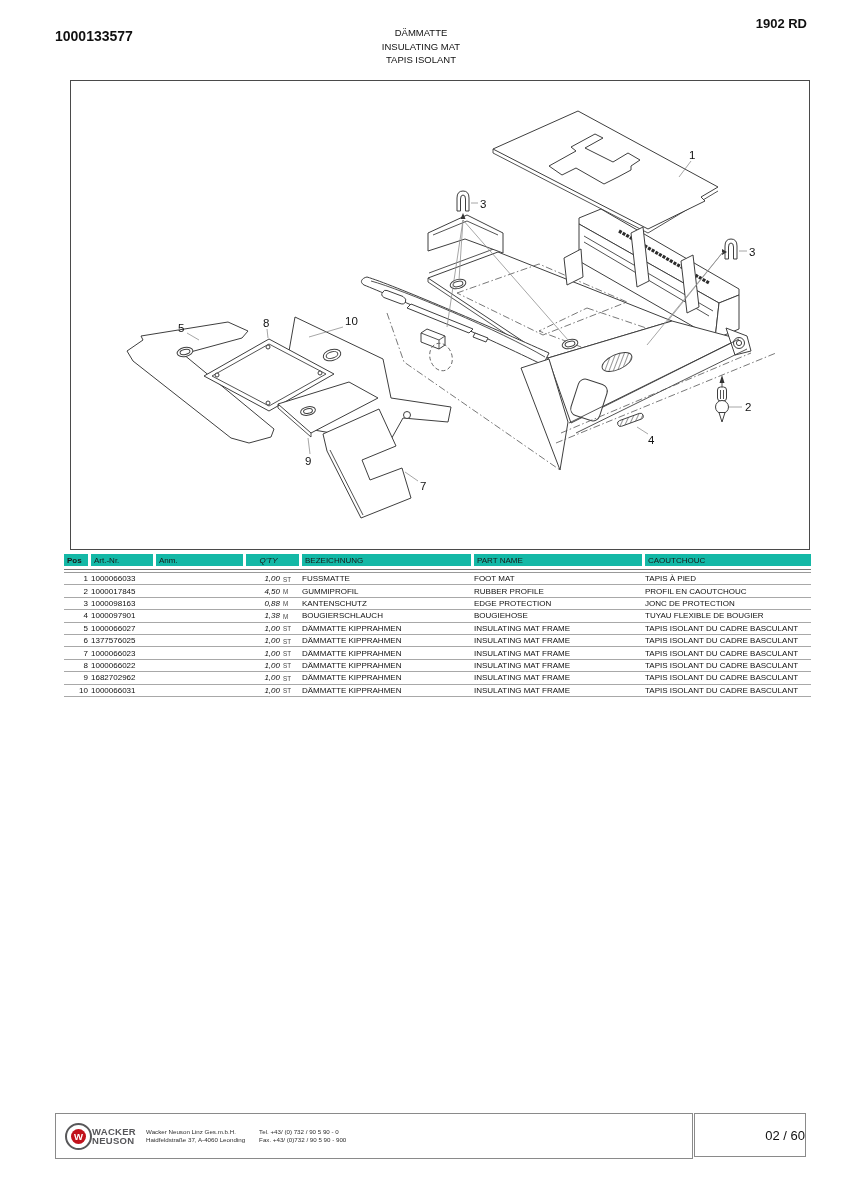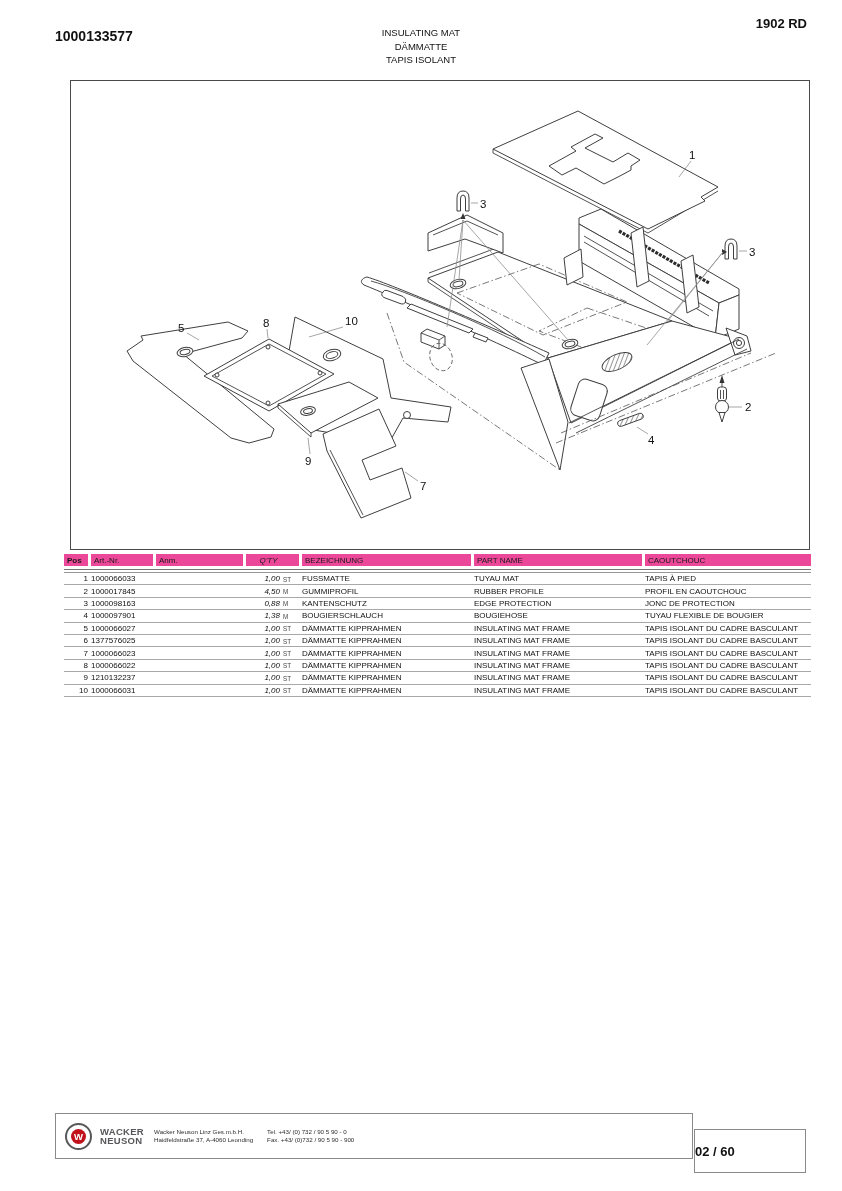--- a/index.html
+++ b/index.html
@@ -16,50 +16,50 @@
   .ln2{fill:none;stroke:#3f3f3f;stroke-width:0.9;stroke-linejoin:round;}
   .dashdot{fill:none;stroke:#555;stroke-width:0.8;stroke-dasharray:7 2.5 1.5 2.5;}
   .dashed{fill:none;stroke:#555;stroke-width:0.8;stroke-dasharray:4 2.5;}
   .leader{fill:none;stroke:#8f8f8f;stroke-width:0.8;}
   .callout{font-size:11.5px;fill:#111;}
   .hatch{fill:url(#diag);stroke:#3f3f3f;stroke-width:0.9;}
   .darkstrip{stroke:#2c2c2c;stroke-width:3.2;stroke-dasharray:3 1.2;fill:none;}
   
   .parts-table{position:absolute;left:64px;top:554px;width:747px;font-size:8px;}
   .grid{display:grid;grid-template-columns:24px 62px 87px 34px 16px 169px 168px 1fr;column-gap:3px;align-items:end;}
-  .thead .cell{background:#ec4899;padding:2px 11px 1px 3px;height:9px;color:#191919;}
+  .thead .cell{background:#14b8a6;padding:2px 11px 1px 3px;height:9px;color:#191919;}
   .thead .pos{font-weight:bold;}
   .thead .qtyh{grid-column:4 / 6;text-align:center;font-style:italic;}
   .thead-rule{border-top:1.7px solid #777;border-bottom:0.9px solid #999;height:2px;margin-top:3px;}
   .trow{border-bottom:0.8px solid #a8a8a8;height:11.4px;align-items:center;}
   .trow .pos{text-align:right;}
   .trow .qty{text-align:right;font-style:italic;}
   .trow .unit{font-size:6.3px;color:#444;padding-top:1px;}
   
   .footer-box{position:absolute;left:55px;top:1113px;width:636px;height:44px;border:1px solid #8a8a8a;
               display:flex;align-items:center;}
   .logo{width:23px;height:23px;border-radius:50%;border:2.5px solid #58585a;margin-left:9px;
         display:flex;align-items:center;justify-content:center;background:#fff;flex:0 0 auto;}
   .logo-inner{width:15px;height:15px;border-radius:50%;background:#c1121c;color:#fff;font-size:9.5px;
         font-weight:bold;display:flex;align-items:center;justify-content:center;}
-  .brand{margin-left:8px;font-size:9.5px;font-weight:800;color:#57575a;line-height:9.5px;letter-spacing:0.3px;}
+  .brand{font-size:9.5px;font-weight:800;color:#57575a;line-height:9.5px;letter-spacing:0.3px;}
   .addr{margin-left:10px;font-size:6.2px;line-height:8.5px;color:#2e2e2e;}
   .tel{margin-left:14px;font-size:6.2px;line-height:8.5px;color:#2e2e2e;}
   .page-box{position:absolute;left:694px;top:1113px;width:110px;height:42px;border:1px solid #8a8a8a;
-            display:flex;align-items:center;justify-content:flex-start;font-size:13px;font-weight:bold;margin-top:16px;}
+            display:flex;align-items:center;justify-content:flex-end;font-size:13px;font-weight:normal;}
 </style>
 </head>
 <body>
 
 <div class="page">
 
   <div class="doc-number">1000133577</div>
   <div class="title-block">
+    <div>DÄMMATTE</div>
     <div>INSULATING MAT</div>
-    <div>DÄMMATTE</div>
     <div>TAPIS ISOLANT</div>
   </div>
   <div class="model-code">1902 RD</div>
 
   <div class="diagram-box">
     <svg width="738" height="468" viewBox="0 0 738 468">
       <defs>
         <pattern id="diag" patternUnits="userSpaceOnUse" width="4" height="4" patternTransform="rotate(45)">
           <rect width="4" height="4" fill="#fff"></rect>
           <line x1="0" y1="0" x2="0" y2="4" stroke="#3f3f3f" stroke-width="1.1"></line>
@@ -202,21 +202,21 @@
     </div>
     <div class="thead-rule"></div>
     <div>
         <div class="grid trow">
       <div class="pos">1</div>
       <div class="art">1000066033</div>
       <div class="anm"></div>
       <div class="qty">1,00</div>
       <div class="unit">ST</div>
       <div class="bez">FUSSMATTE</div>
-      <div class="part">TUYAU MAT</div>
+      <div class="part">FOOT MAT</div>
       <div class="desig">TAPIS À PIED</div>
     </div>
         <div class="grid trow">
       <div class="pos">2</div>
       <div class="art">1000017845</div>
       <div class="anm"></div>
       <div class="qty">4,50</div>
       <div class="unit">M</div>
       <div class="bez">GUMMIPROFIL</div>
       <div class="part">RUBBER PROFILE</div>
@@ -277,21 +277,21 @@
       <div class="art">1000066022</div>
       <div class="anm"></div>
       <div class="qty">1,00</div>
       <div class="unit">ST</div>
       <div class="bez">DÄMMATTE KIPPRAHMEN</div>
       <div class="part">INSULATING MAT FRAME</div>
       <div class="desig">TAPIS ISOLANT DU CADRE BASCULANT</div>
     </div>
         <div class="grid trow">
       <div class="pos">9</div>
-      <div class="art">1210132237</div>
+      <div class="art">1682702962</div>
       <div class="anm"></div>
       <div class="qty">1,00</div>
       <div class="unit">ST</div>
       <div class="bez">DÄMMATTE KIPPRAHMEN</div>
       <div class="part">INSULATING MAT FRAME</div>
       <div class="desig">TAPIS ISOLANT DU CADRE BASCULANT</div>
     </div>
         <div class="grid trow">
       <div class="pos">10</div>
       <div class="art">1000066031</div>

